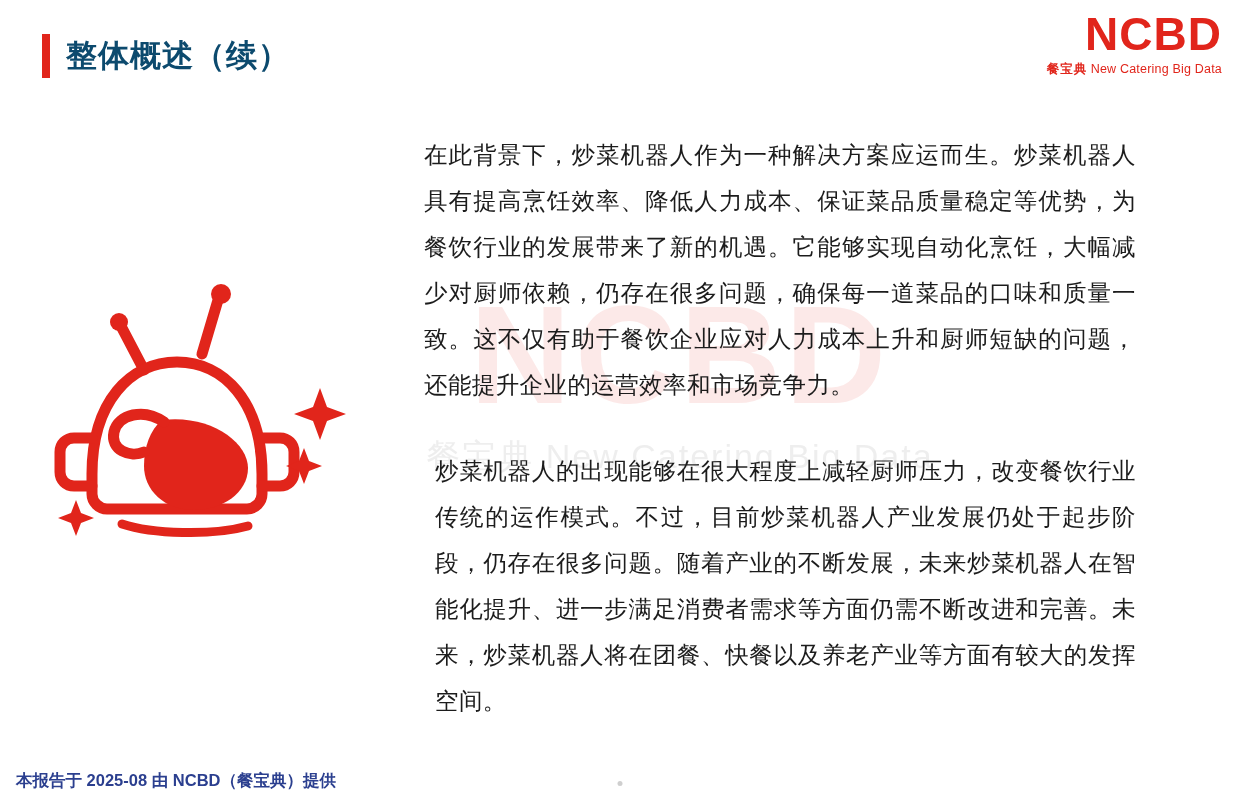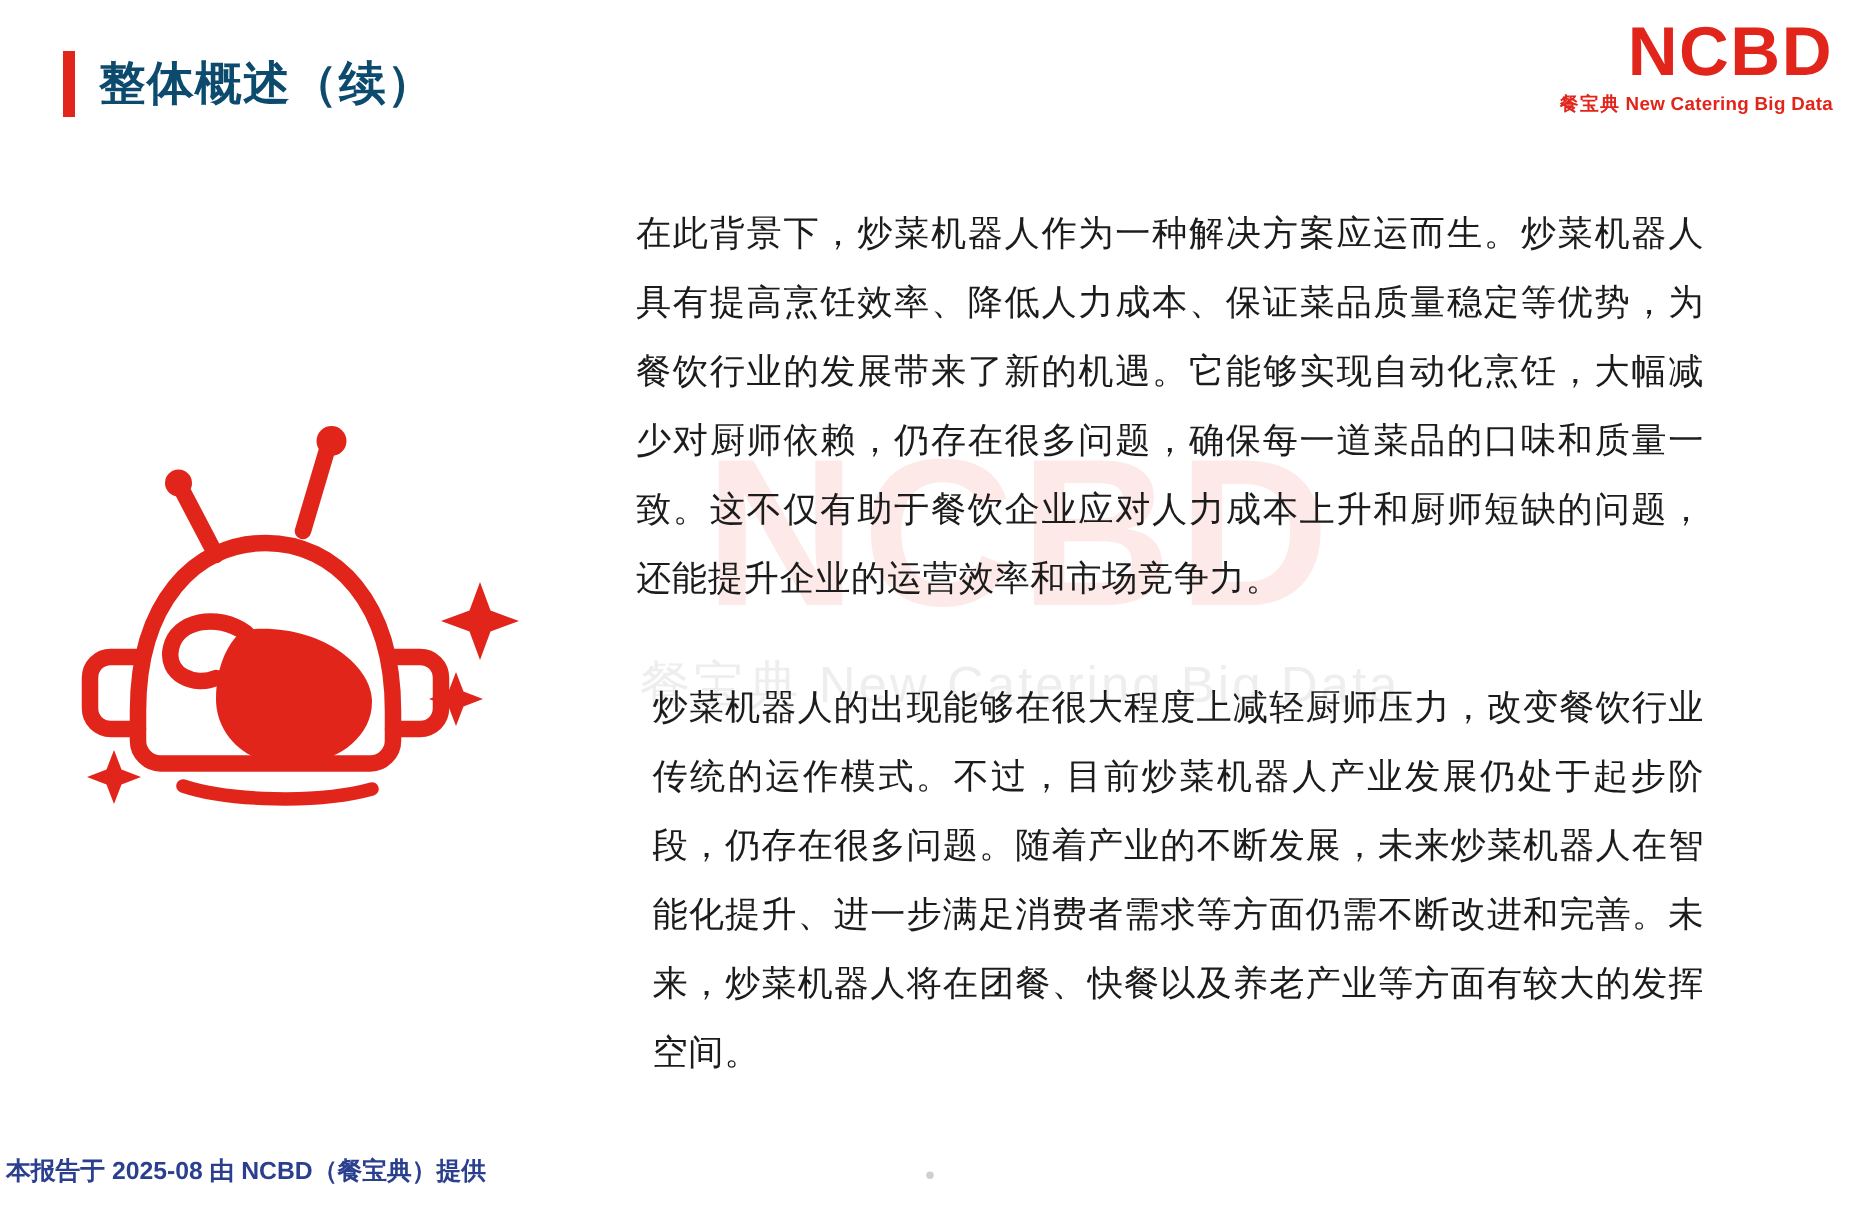--- a/index.html
+++ b/index.html
@@ -35,21 +35,21 @@
     color: #e1251b;
     margin-top: 4px;
     line-height: 14px;
     white-space: nowrap;
   }
   .logo-sub .cn {
     font-weight: bold;
     letter-spacing: 1px;
   }
   .logo-sub .en {
-    font-weight: bold;
+    font-weight: normal;
     letter-spacing: 0.2px;
   }
 
   
   .title-wrap {
     position: absolute;
     top: 34px;
     left: 42px;
     display: flex;
     align-items: center;
@@ -122,21 +122,21 @@
 
   
   .footer {
     position: absolute;
     left: 0;
     bottom: 14px;
     width: 100%;
   }
   .footer-note {
     position: absolute;
-    left: 4px;
+    left: 16px;
     bottom: 0;
     font-size: 16.5px;
     font-weight: bold;
     color: #2b3f8f;
     white-space: nowrap;
   }
   .footer-dot {
     position: absolute;
     left: 50%;
     bottom: 6px;

